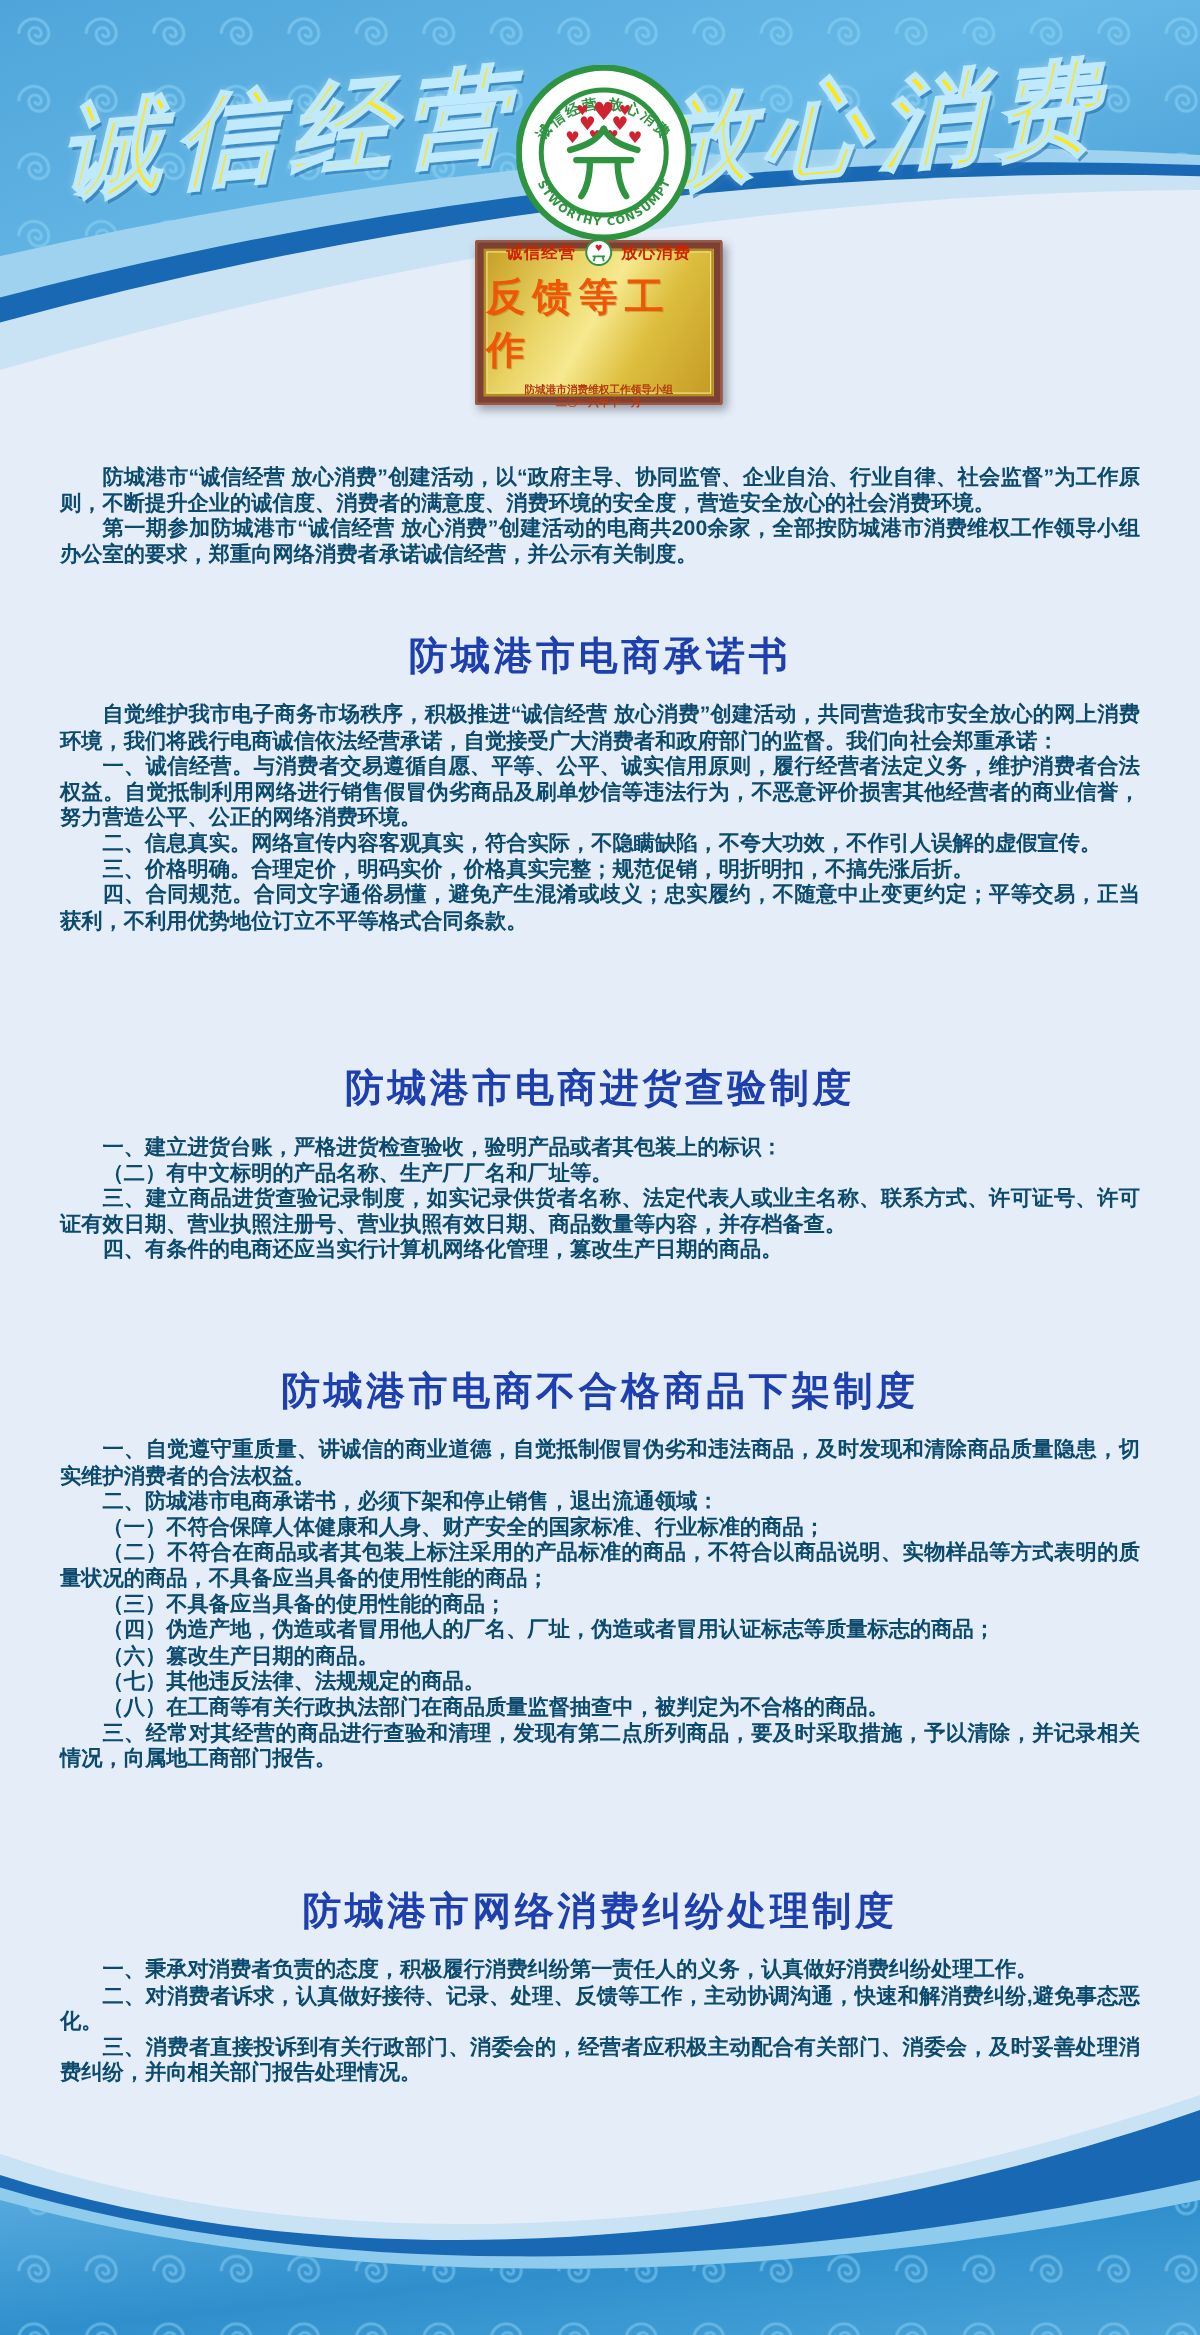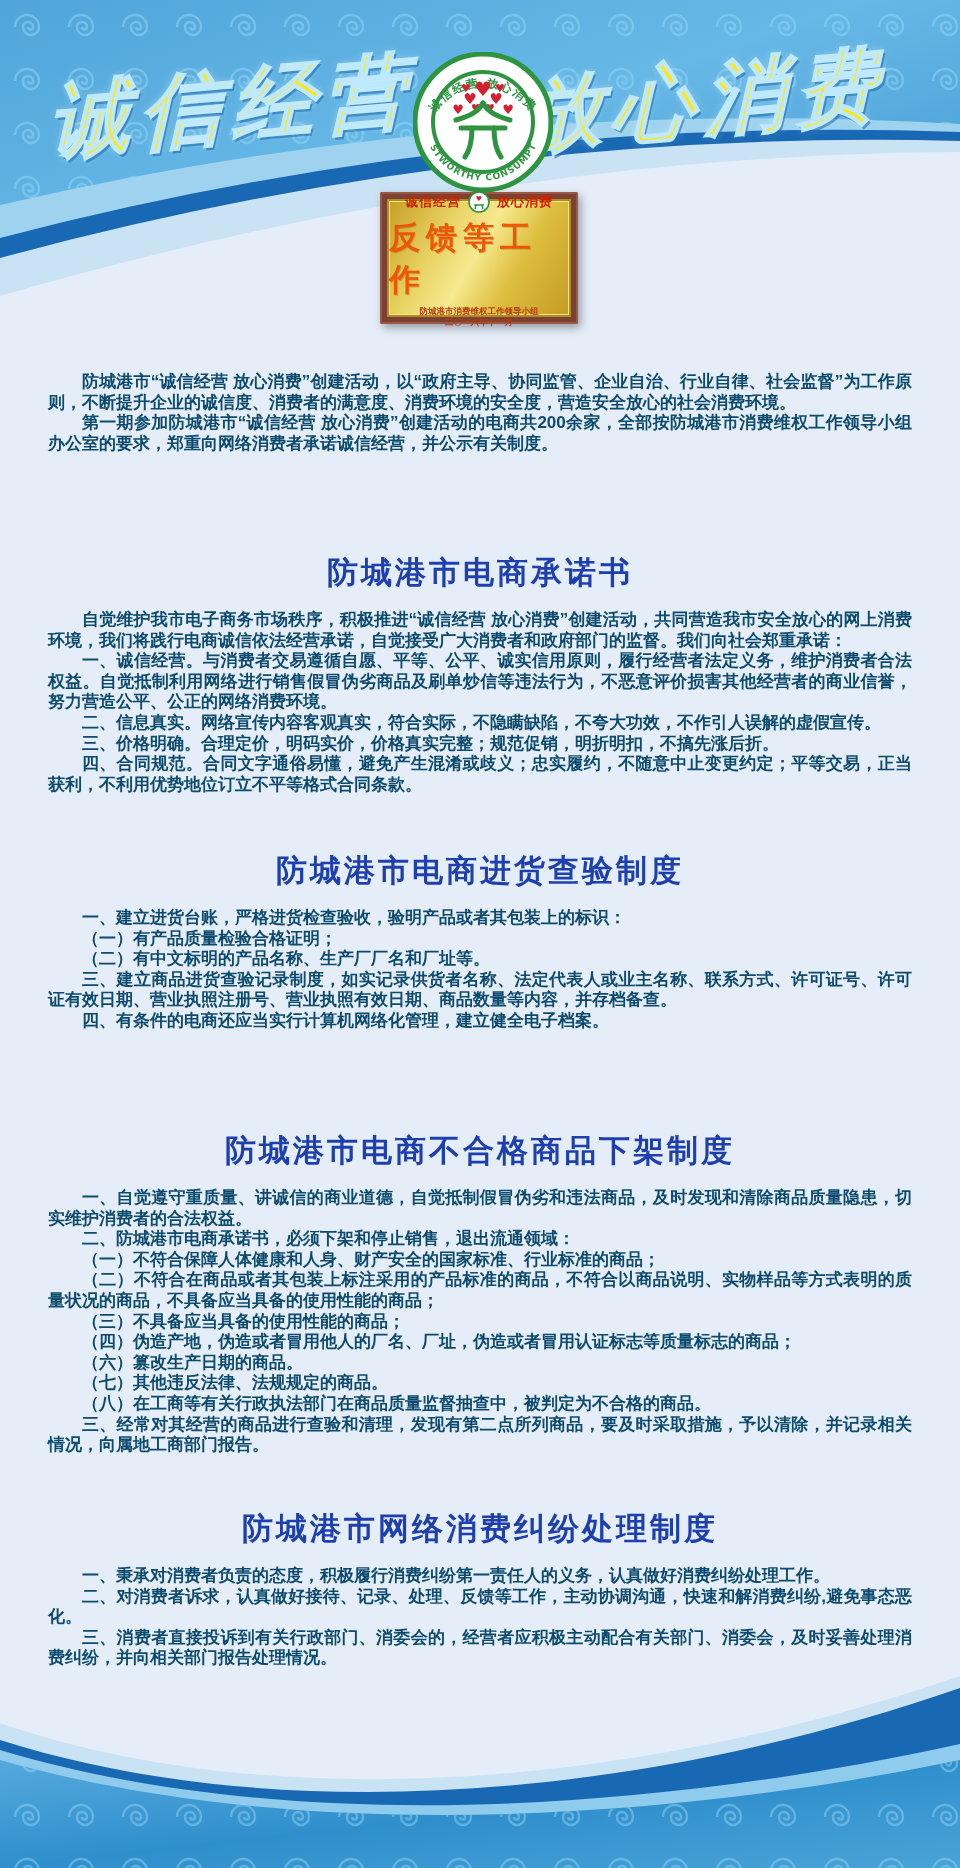--- a/index.html
+++ b/index.html
@@ -55,23 +55,23 @@
   .textblock{position:absolute; left:48px; width:864px; z-index:3;}
   .para{
     margin:0; text-indent:2em; text-align:justify;
     font-size:17px; line-height:20.6px; font-weight:bold; color:#0c4a6e;
   }
   .sec-title{
     margin:0 0 16px 0; text-align:center;
     font-size:31px; font-weight:bold; color:#1e3fae; letter-spacing:3px;
   }
   #intro{top:372px;}
-  #sec1{top:504px;margin-top:48px;}
+  #sec1{top:504px;}
   #sec2{top:850px;}
-  #sec3{top:1130px;}
+  #sec3{top:1092px;}
   #sec4{top:1508px;}
 </style>
 </head>
 <body>
 
 <div class="poster">
 
   <svg class="hdr-svg" width="960" height="320" viewBox="0 0 960 320">
     <defs>
       <linearGradient id="hGrad" x1="0" y1="0" x2="1" y2="1">
@@ -159,24 +159,23 @@
         <p class="para">二、信息真实。网络宣传内容客观真实，符合实际，不隐瞒缺陷，不夸大功效，不作引人误解的虚假宣传。</p>
         <p class="para">三、价格明确。合理定价，明码实价，价格真实完整；规范促销，明折明扣，不搞先涨后折。</p>
         <p class="para">四、合同规范。合同文字通俗易懂，避免产生混淆或歧义；忠实履约，不随意中止变更约定；平等交易，正当获利，不利用优势地位订立不平等格式合同条款。</p>
       </div>
   </div>
 
   <div id="sec2" class="textblock">
     <h2 class="sec-title">防城港市电商进货查验制度</h2>
     <div>
         <p class="para">一、建立进货台账，严格进货检查验收，验明产品或者其包装上的标识：</p>
-        <p class="para">（一）有产品质量检验合格证明；</p>
         <p class="para">（二）有中文标明的产品名称、生产厂厂名和厂址等。</p>
         <p class="para">三、建立商品进货查验记录制度，如实记录供货者名称、法定代表人或业主名称、联系方式、许可证号、许可证有效日期、营业执照注册号、营业执照有效日期、商品数量等内容，并存档备查。</p>
-        <p class="para">四、有条件的电商还应当实行计算机网络化管理，建立健全电子档案。</p>
+        <p class="para">四、有条件的电商还应当实行计算机网络化管理，篡改生产日期的商品。</p>
       </div>
   </div>
 
   <div id="sec3" class="textblock">
     <h2 class="sec-title">防城港市电商不合格商品下架制度</h2>
     <div>
         <p class="para">一、自觉遵守重质量、讲诚信的商业道德，自觉抵制假冒伪劣和违法商品，及时发现和清除商品质量隐患，切实维护消费者的合法权益。</p>
         <p class="para">二、防城港市电商承诺书，必须下架和停止销售，退出流通领域：</p>
         <p class="para">（一）不符合保障人体健康和人身、财产安全的国家标准、行业标准的商品；</p>
         <p class="para">（二）不符合在商品或者其包装上标注采用的产品标准的商品，不符合以商品说明、实物样品等方式表明的质量状况的商品，不具备应当具备的使用性能的商品；</p>

